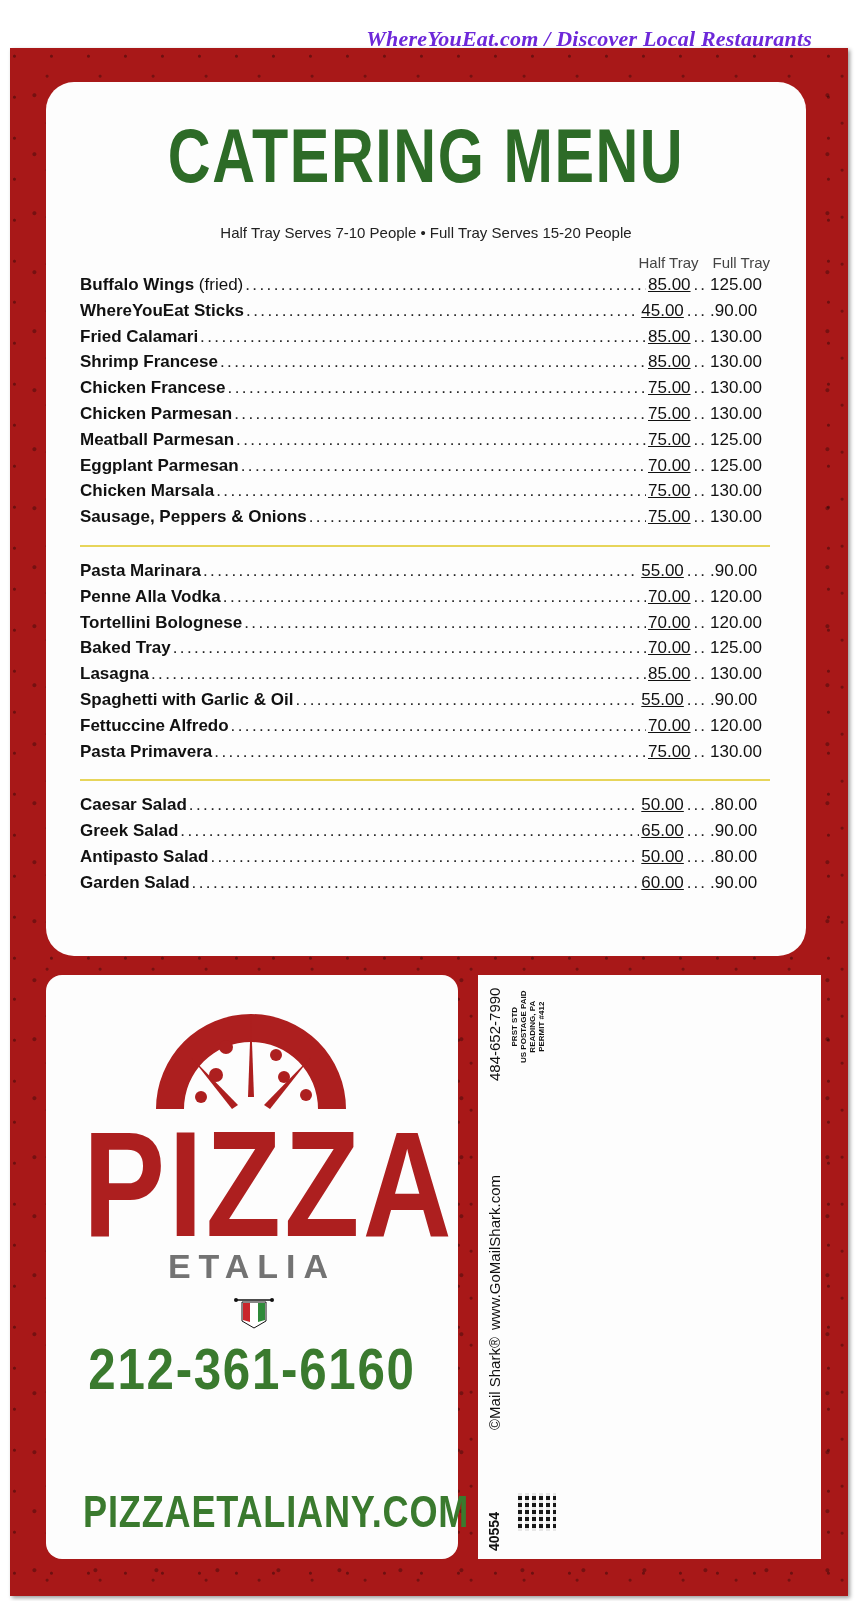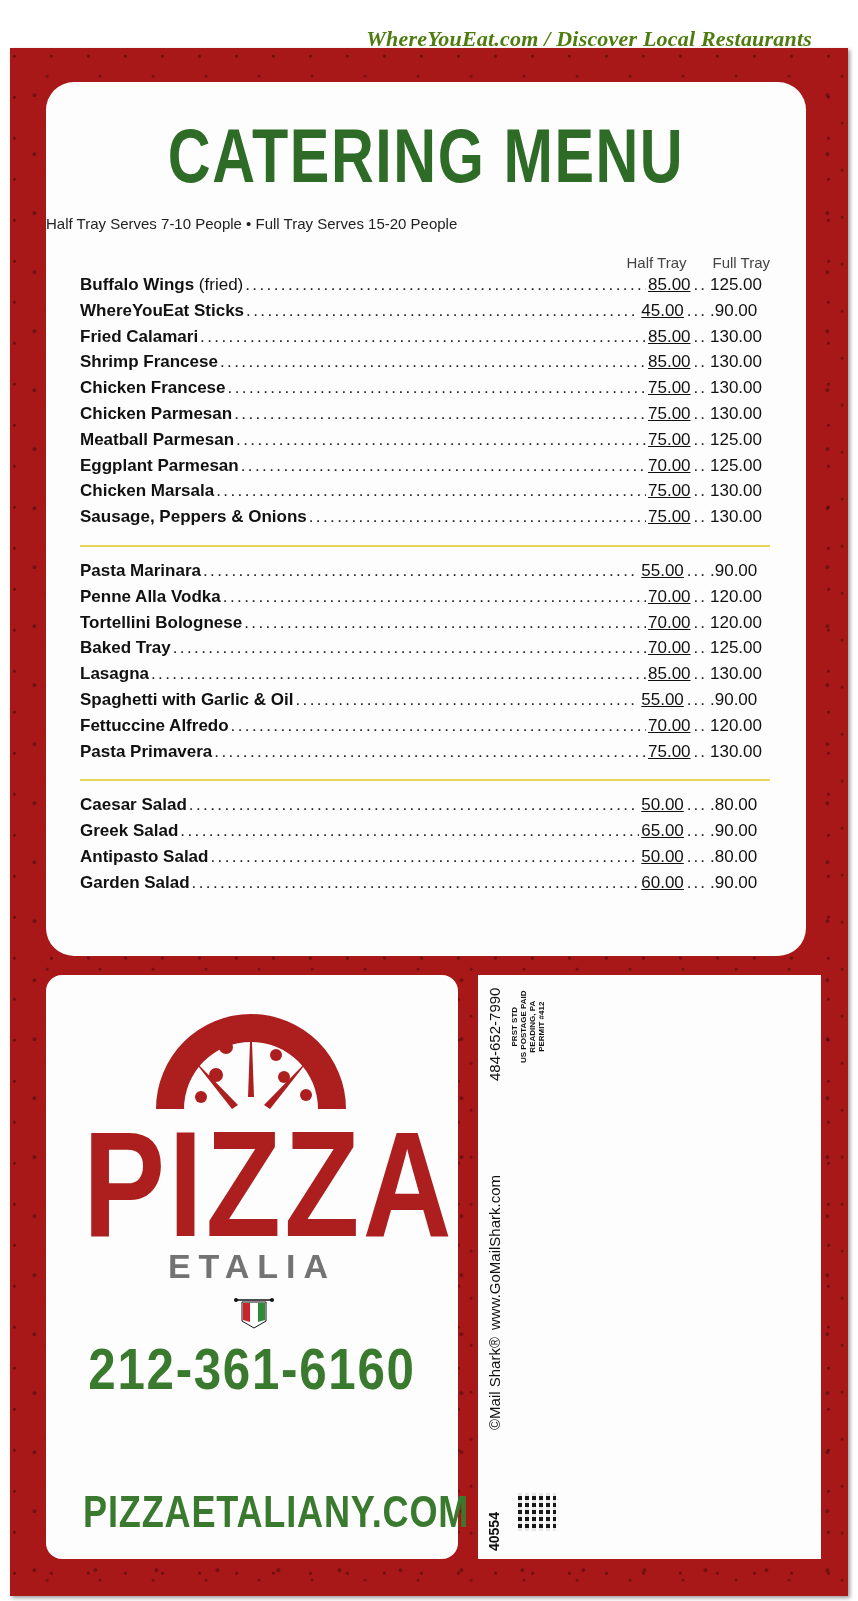--- a/index.html
+++ b/index.html
@@ -1,29 +1,29 @@
 <!DOCTYPE html>
 <html><head>
 <meta charset="utf-8">
 <style>
   html, body { margin:0; padding:0; }
   body { width:858px; height:1601px; background:#ffffff; position:relative; overflow:hidden; font-family:"Liberation Sans", sans-serif; }
-  .watermark { position:absolute; top:26px; right:46px; font-family:"Liberation Serif", serif; font-style:italic; font-weight:bold; font-size:22px; color:#4d7c0f; letter-spacing:0.2px; white-space:nowrap; }
+  .watermark { position:absolute; top:26px; right:46px; font-family:"Liberation Serif", serif; font-style:italic; font-weight:bold; font-size:22px; color:#6d28d9; letter-spacing:0.2px; white-space:nowrap; }
   .mailer { position:absolute; left:10px; top:48px; width:838px; height:1548px; background:#a81818;
     background-image:
       radial-gradient(circle at 12% 20%, rgba(0,0,0,0.35) 1px, transparent 2px),
       radial-gradient(circle at 70% 60%, rgba(0,0,0,0.3) 1px, transparent 2px),
       radial-gradient(circle at 40% 80%, rgba(0,0,0,0.3) 1.5px, transparent 2.5px);
     background-size: 37px 41px, 53px 47px, 61px 59px;
     box-shadow: 2px 2px 4px rgba(0,0,0,0.4);
   }
   .menu-card { position:absolute; left:46px; top:82px; width:760px; height:874px; background:#fdfdfd; border-radius:28px; }
   .menu-title { position:absolute; left:0; width:100%; top:36px; text-align:center; font-family:"Liberation Sans", sans-serif; font-weight:bold; font-size:76px; color:#2d6b27; letter-spacing:2px; transform:scaleX(0.78); transform-origin:center; line-height:1; }
-  .subtitle { position:absolute; left:0; width:100%; top:133px; font-size:15px; color:#222; }
-  .col-heads { position:absolute; right:36px; top:172px; font-size:15px; color:#444; display:flex; gap:26px; }
+  .subtitle { position:absolute; left:0; width:100%; top:142px; text-align:center; font-size:15px; color:#222; }
+  .col-heads { position:absolute; right:36px; top:172px; font-size:15px; color:#444; display:flex; gap:14px; }
   .rows { position:absolute; left:34px; right:36px; top:193px; }
   .row { display:flex; align-items:baseline; height:25.8px; font-size:17px; color:#111; }
   .row .name { font-weight:bold; white-space:nowrap; }
   .row .name .note { font-weight:normal; }
   .row .dots { flex:1; overflow:hidden; white-space:nowrap; color:#222; letter-spacing:2.4px; margin:0 2px; }
   .row .dots::after { content:"........................................................................................................................"; }
   .row .half { white-space:nowrap;text-decoration:underline; }
   .row .sep { white-space:nowrap; letter-spacing:2px; padding:0 3px; color:#222; }
   .row .full { white-space:nowrap; width:60px; text-align:left; }
   .divider { height:2px; background:#e7d55a; margin:12px 0 14px 0; }

